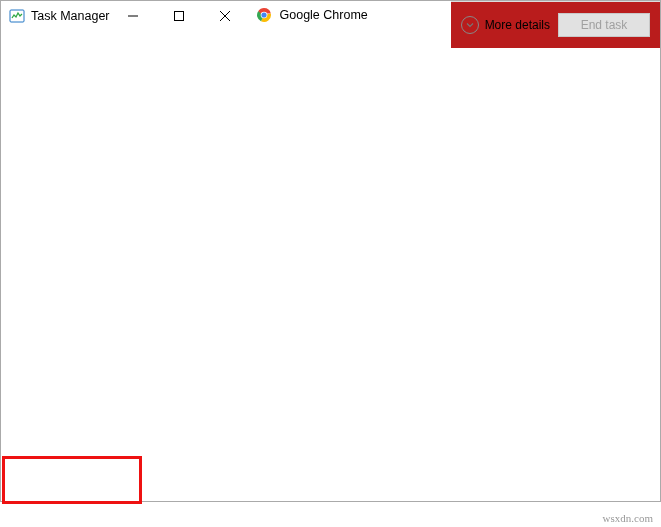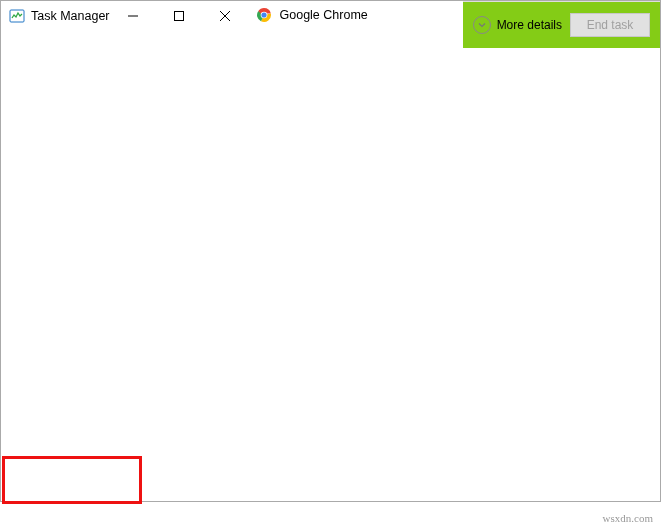--- a/index.html
+++ b/index.html
@@ -78,21 +78,21 @@
     .process-name {
       font-size: 12.5px;
       color: #000;
     }
     .footer {
       height: 47px;
       border-top: 1px solid #ddd;
       display: flex;
       align-items: center;
       padding: 0 10px 0 6px;
-      background: #84cc16;
+      background: #b91c1c;
     }
     .more-details {
       display: flex;
       align-items: center;
       gap: 6px;
       padding: 4px 8px 4px 4px;
       cursor: pointer;
     }
     .highlight-box {
       border: 3px solid #e11;
@@ -107,21 +107,21 @@
       width: 18px;
       height: 18px;
       border: 1px solid #888;
       border-radius: 50%;
       display: flex;
       align-items: center;
       justify-content: center;
     }
     .end-task-btn {
       margin-left: auto;
-      width: 80px;
+      width: 92px;
       height: 24px;
       background: #e1e1e1;
       border: 1px solid #c8c8c8;
       color: #a0a0a0;
       font-size: 12px;
       font-family: inherit;
       cursor: default;
     }
     .watermark {
       position: absolute;

